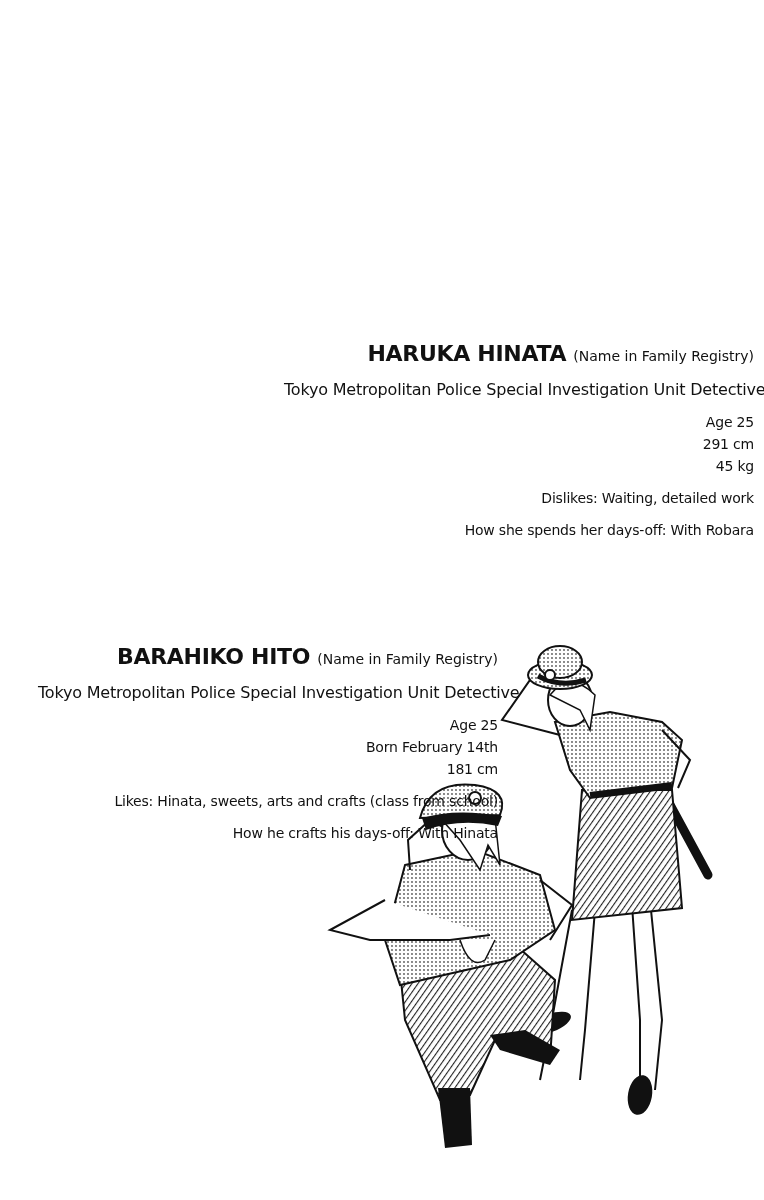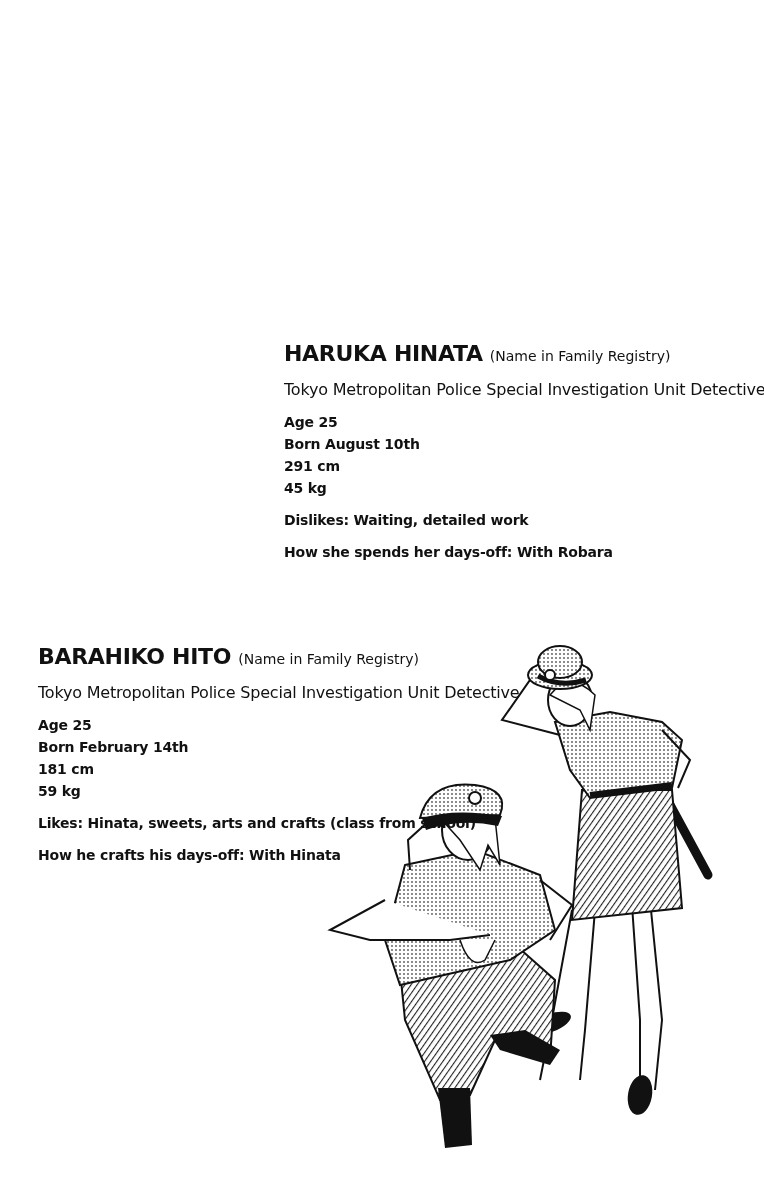--- a/index.html
+++ b/index.html
@@ -11,20 +11,21 @@
       width: 764px;
       height: 1200px;
       position: relative;
       overflow: hidden;
       font-family: "DejaVu Sans", sans-serif;
       color: #111111;
     }
     .profile {
       position: absolute;
       z-index: 2;
+      text-align: right;
     }
     .profile-haruka { left: 284px; top: 340px; width: 470px; }
     .profile-barahiko { left: 38px; top: 643px; width: 460px; }
 
     .name-line {
       margin: 0;
       white-space: nowrap;
       line-height: 28px;
     }
     .name {
@@ -40,21 +41,21 @@
       font-size: 16px;
       margin: 10px 0 12px 0;
       white-space: nowrap;
       letter-spacing: -0.2px;
     }
     .stat-block {
       font-size: 14px;
       line-height: 22px;
       margin: 0 0 10px 0;
     }
-    .stat-block div { white-space: nowrap; letter-spacing: -0.2px; font-weight: bold; }
+    .stat-block div { white-space: nowrap; letter-spacing: -0.2px; }
 
     .illustration {
       position: absolute;
       left: 310px;
       top: 640px;
       width: 440px;
       height: 520px;
       z-index: 1;
     }
   </style>
@@ -62,21 +63,20 @@
 <body>
 
 <section class="profile profile-haruka">
   <p class="name-line">
     <span class="name">HARUKA HINATA</span>
     <span class="registry">(Name in Family Registry)</span>
   </p>
   <div class="title-line">Tokyo Metropolitan Police Special Investigation Unit Detective</div>
   <div class="stat-block">
     <div>Age 25</div>
-    <div>Born August 10th</div>
     <div>291 cm</div>
     <div>45 kg</div>
   </div>
   <div class="stat-block">
     <div>Dislikes: Waiting, detailed work</div>
   </div>
   <div class="stat-block">
     <div>How she spends her days-off: With Robara</div>
   </div>
 </section>
@@ -84,21 +84,20 @@
 <section class="profile profile-barahiko">
   <p class="name-line">
     <span class="name">BARAHIKO HITO</span>
     <span class="registry">(Name in Family Registry)</span>
   </p>
   <div class="title-line">Tokyo Metropolitan Police Special Investigation Unit Detective</div>
   <div class="stat-block">
     <div>Age 25</div>
     <div>Born February 14th</div>
     <div>181 cm</div>
-    <div>59 kg</div>
   </div>
   <div class="stat-block">
     <div>Likes: Hinata, sweets, arts and crafts (class from school)</div>
   </div>
   <div class="stat-block">
     <div>How he crafts his days-off: With Hinata</div>
   </div>
 </section>
 
 <div class="illustration">

